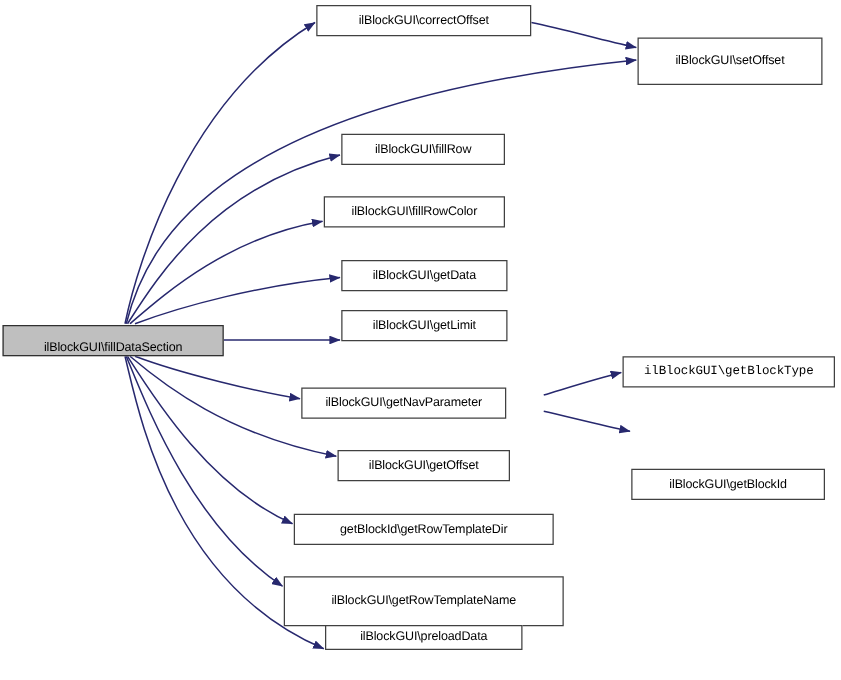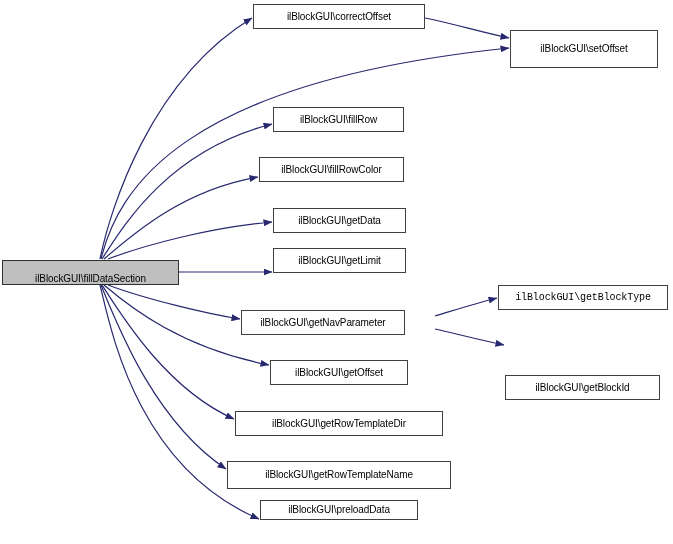--- a/index.html
+++ b/index.html
@@ -98,23 +98,23 @@
       <div class="node" style="left: 273px; top: 248px; width: 133px; height: 25px;">
         <span class="node-label">ilBlockGUI\getLimit</span>
       </div>
       <div class="node" style="left: 241px; top: 310px; width: 164px; height: 25px;">
         <span class="node-label">ilBlockGUI\getNavParameter</span>
       </div>
       <div class="node" style="left: 270px; top: 360px; width: 138px; height: 25px;">
         <span class="node-label">ilBlockGUI\getOffset</span>
       </div>
       <div class="node" style="left: 235px; top: 411px; width: 208px; height: 25px;">
-        <span class="node-label">ilBlockGUI\getRowTemplateDir</span>
+        <span class="node-label">getBlockId\getRowTemplateDir</span>
       </div>
-      <div class="node" style="left: 227px; top: 461px; width: 224px; height: 28px;">
+      <div class="node" style="left: 227px; top: 461px; width: 224px; height: 40px;">
         <span class="node-label">ilBlockGUI\getRowTemplateName</span>
       </div>
       <div class="node" style="left: 260px; top: 500px; width: 158px; height: 20px;">
         <span class="node-label">ilBlockGUI\preloadData</span>
       </div>
       <div class="node" style="left: 498px; top: 285px; width: 170px; height: 25px; font-family: Liberation Mono, monospace;">
         <span class="node-label">ilBlockGUI\getBlockType</span>
       </div>
       <div class="node" style="left: 505px; top: 335px; width: 155px; height: 25px; margin-top: 40px;">
         <span class="node-label">ilBlockGUI\getBlockId</span>

